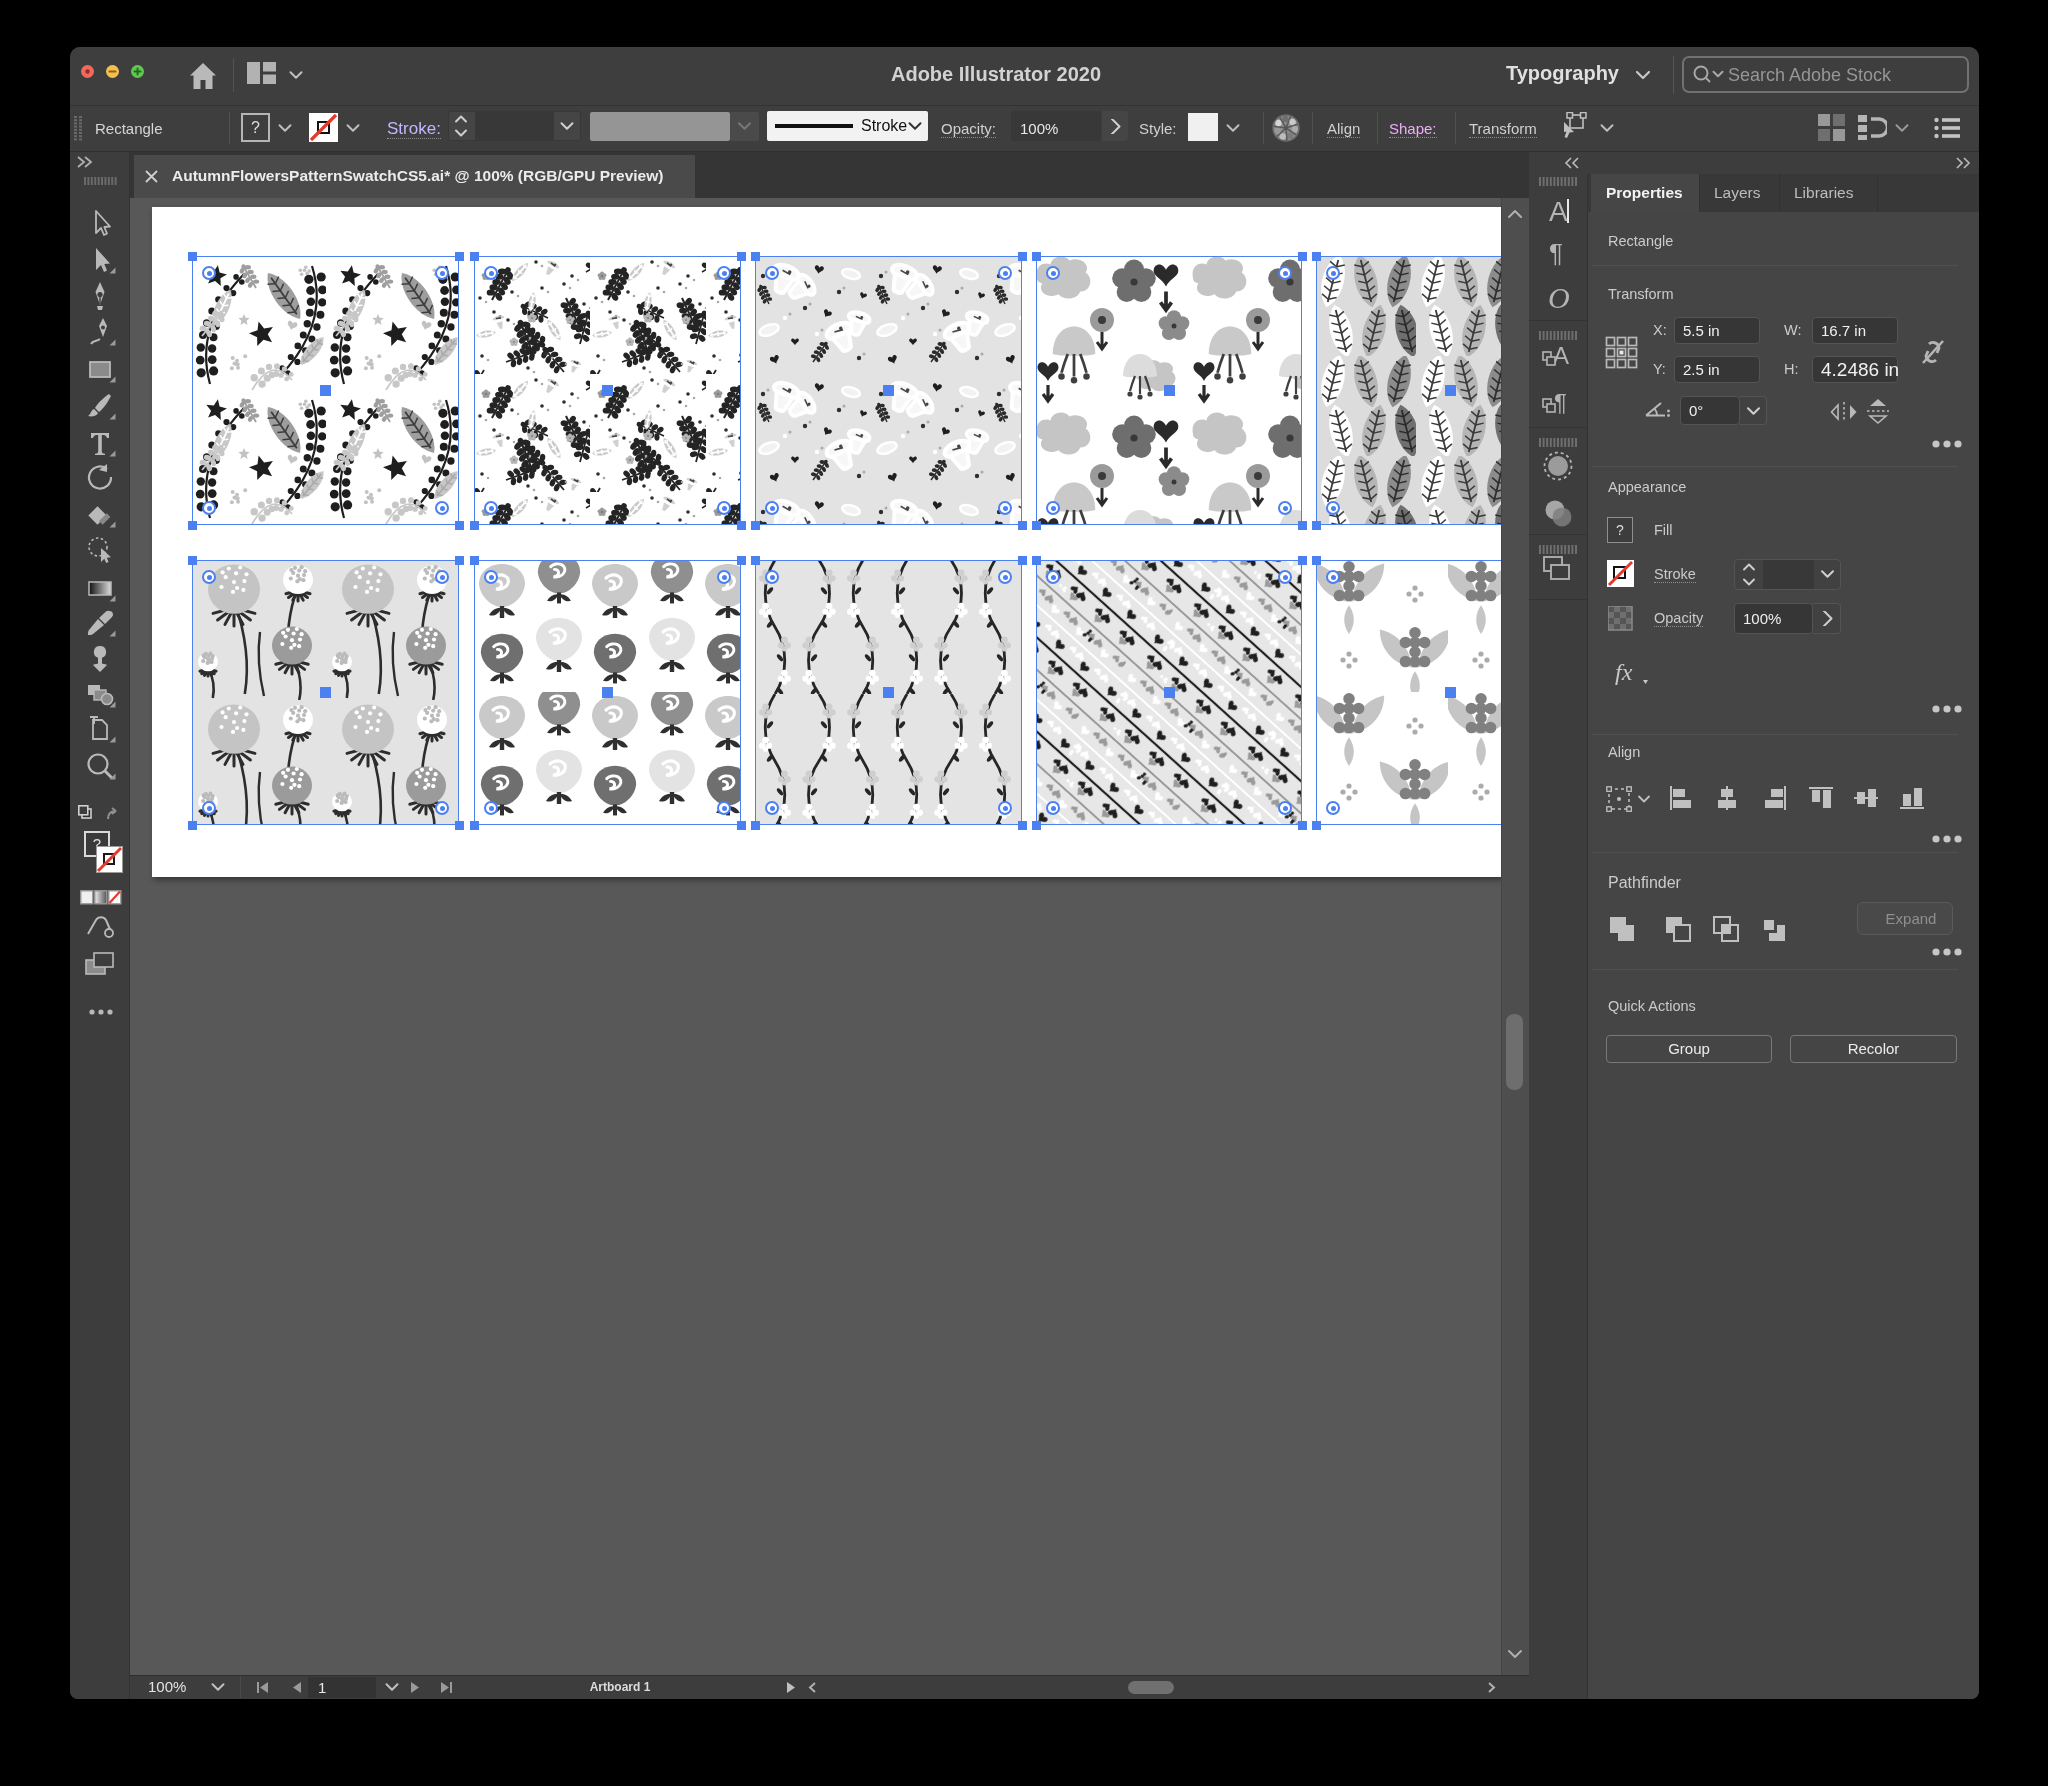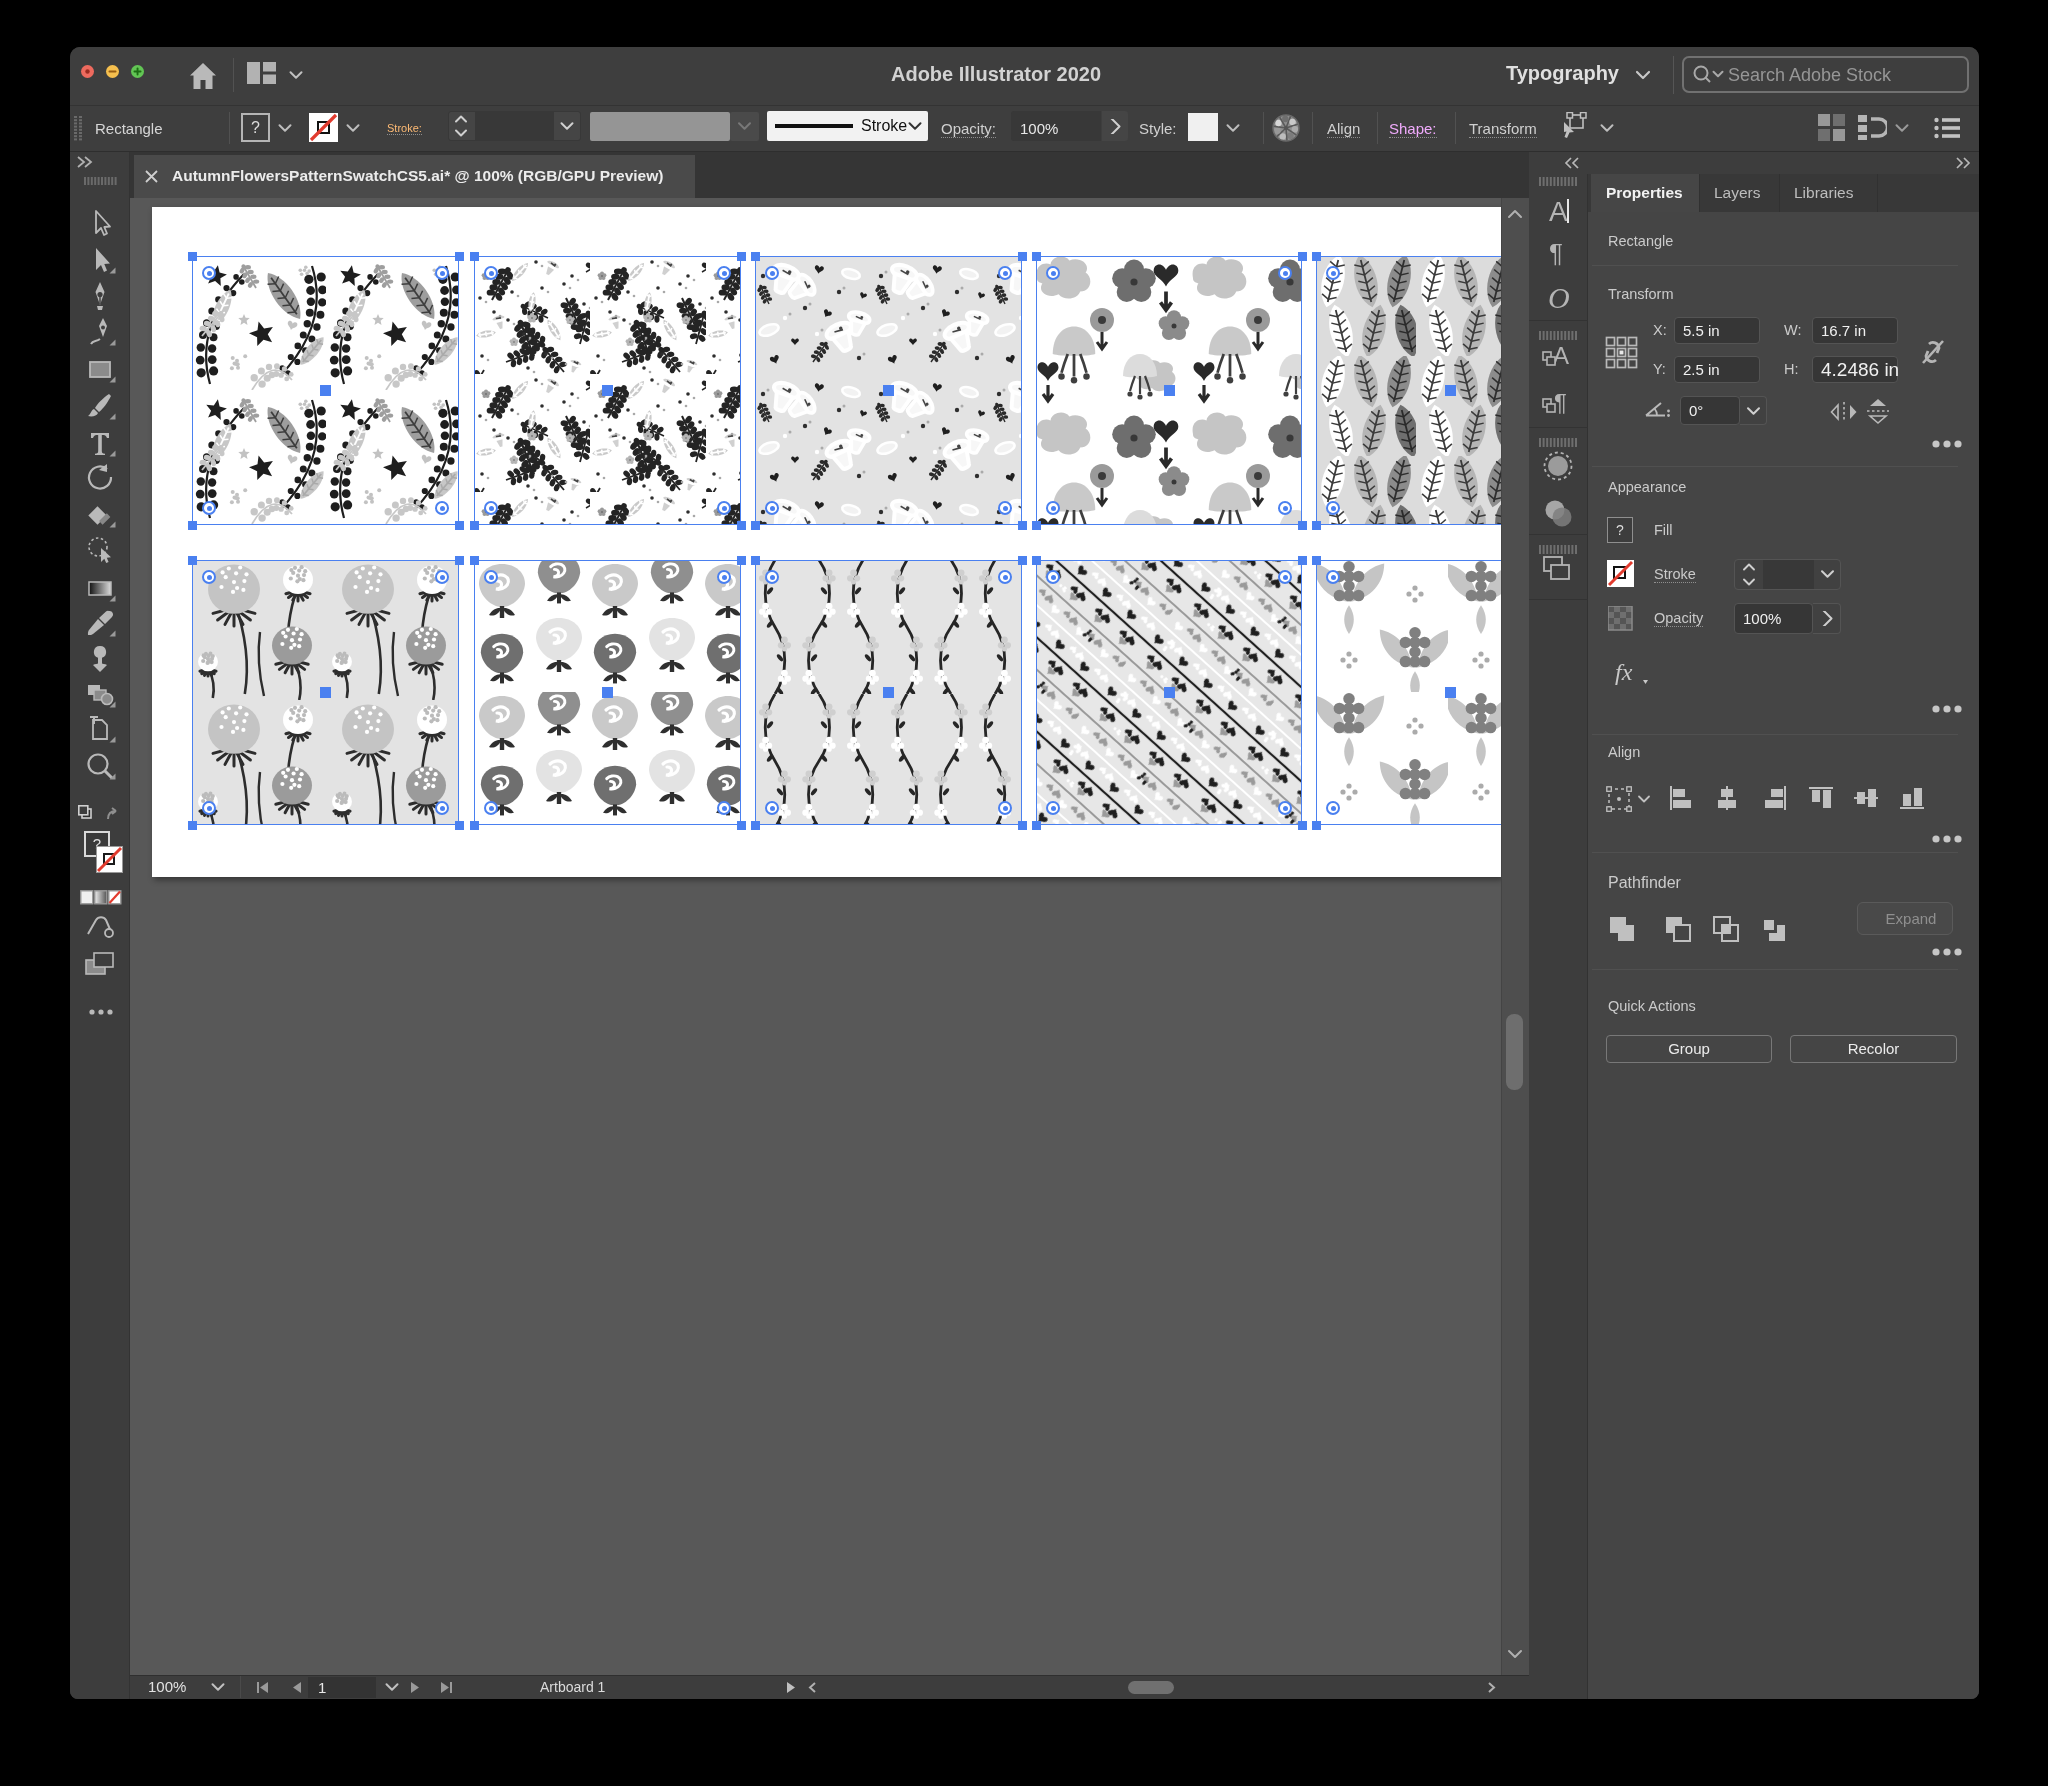--- a/index.html
+++ b/index.html
@@ -69,21 +69,21 @@
       <path d="M5.5,4.25 L11,9.75 L16.5,4.25" fill="none" stroke="#bdbdbd" stroke-width="2" stroke-linecap="round" stroke-linejoin="round"></path>
     </svg>
     <div class="abs" style="left:239px;top:66px;width:29px;height:29px;background:#fff;"></div>
     <div class="abs" style="left:247px;top:74px;width:13px;height:13px;border:2.5px solid #111;"></div>
     <svg class="abs" style="left:239px;top:66px;" width="29" height="29" viewBox="0 0 29 29">
       <line x1="2" y1="27" x2="27" y2="2" stroke="#e23b2e" stroke-width="3.2"></line>
     </svg>
     <svg class="abs" style="left:272px;top:74px;" width="22" height="14" viewBox="0 0 22 14">
       <path d="M5.5,4.25 L11,9.75 L16.5,4.25" fill="none" stroke="#bdbdbd" stroke-width="2" stroke-linecap="round" stroke-linejoin="round"></path>
     </svg>
-    <div class="abs" style="left:317px;top:71px;height:21px;line-height:21px;font-size:11px;color:#fdba74;font-weight:400;white-space:nowrap;text-align:right;"><span class="dotted">Stroke:</span></div>
+    <div class="abs" style="left:317px;top:71px;height:21px;line-height:21px;font-size:17px;color:#c4b5fd;font-weight:400;white-space:nowrap;text-align:right;"><span class="dotted">Stroke:</span></div>
     <div class="abs" style="left:378px;top:64px;width:133px;height:30px;background:#454545;border:1px solid #383838;border-radius:3px;"></div>
     <svg class="abs" style="left:380px;top:65px;" width="24" height="28" viewBox="0 0 24 28">
       <path d="M6,9.5 L11,4.5 L16,9.5" fill="none" stroke="#cfcfcf" stroke-width="2" stroke-linecap="round" stroke-linejoin="round"></path>
       <path d="M6,18.5 L11,23.5 L16,18.5" fill="none" stroke="#cfcfcf" stroke-width="2" stroke-linecap="round" stroke-linejoin="round"></path>
     </svg>
     <div class="abs" style="left:405px;top:65px;width:79px;height:28px;background:#383838;"></div>
     <svg class="abs" style="left:484px;top:72px;" width="26" height="14" viewBox="0 0 26 14">
       <path d="M7.5,4.25 L13,9.75 L18.5,4.25" fill="none" stroke="#d0d0d0" stroke-width="2" stroke-linecap="round" stroke-linejoin="round"></path>
     </svg>
     <div class="abs" style="left:520px;top:65px;width:140px;height:29px;background:#959595;border-radius:2px;"></div>
@@ -1591,21 +1591,21 @@
     <div class="abs" style="left:238px;top:1630px;width:68px;height:21px;background:#333;"></div>
     <div class="abs" style="left:248px;top:1630px;height:21px;line-height:21px;font-size:15px;color:#e8e8e8;font-weight:400;white-space:nowrap;">1</div>
     <svg class="abs" style="left:312px;top:1634px;" width="20" height="13" viewBox="0 0 20 13">
       <path d="M4.5,3.25 L10,8.75 L15.5,3.25" fill="none" stroke="#c0c0c0" stroke-width="2" stroke-linecap="round" stroke-linejoin="round"></path>
     </svg>
     <svg class="abs" style="left:338px;top:1633px;" width="60" height="15" viewBox="0 0 60 15">
       <path d="M3 2 L11 7.5 L3 13 Z" fill="#9a9a9a"></path>
       <path d="M33 2 L41 7.5 L33 13 Z" fill="#9a9a9a"></path>
       <path d="M43 2 L43 13" stroke="#9a9a9a" stroke-width="2"></path>
     </svg>
-    <div class="abs" style="left:470px;top:1629px;height:22px;line-height:22px;font-size:14px;color:#dcdcdc;font-weight:400;white-space:nowrap;width:160px;">Artboard 1</div>
+    <div class="abs" style="left:470px;top:1629px;height:22px;line-height:22px;font-size:12px;color:#dcdcdc;font-weight:700;white-space:nowrap;width:160px;text-align:center;">Artboard 1</div>
     <svg class="abs" style="left:713px;top:1633px;" width="16" height="15" viewBox="0 0 16 15">
       <path d="M4 2 L12 7.5 L4 13 Z" fill="#c0c0c0"></path>
     </svg>
     <svg class="abs" style="left:736px;top:1633px;" width="14" height="15" viewBox="0 0 14 15">
       <path d="M9 3 L4 7.5 L9 12" fill="none" stroke="#b0b0b0" stroke-width="2"></path>
     </svg>
     <div class="abs" style="left:1058px;top:1634px;width:46px;height:13px;background:#707070;border-radius:6.5px;"></div>
     <svg class="abs" style="left:1414px;top:1633px;" width="14" height="15" viewBox="0 0 14 15">
       <path d="M5 3 L10 7.5 L5 12" fill="none" stroke="#b0b0b0" stroke-width="2"></path>
     </svg>

